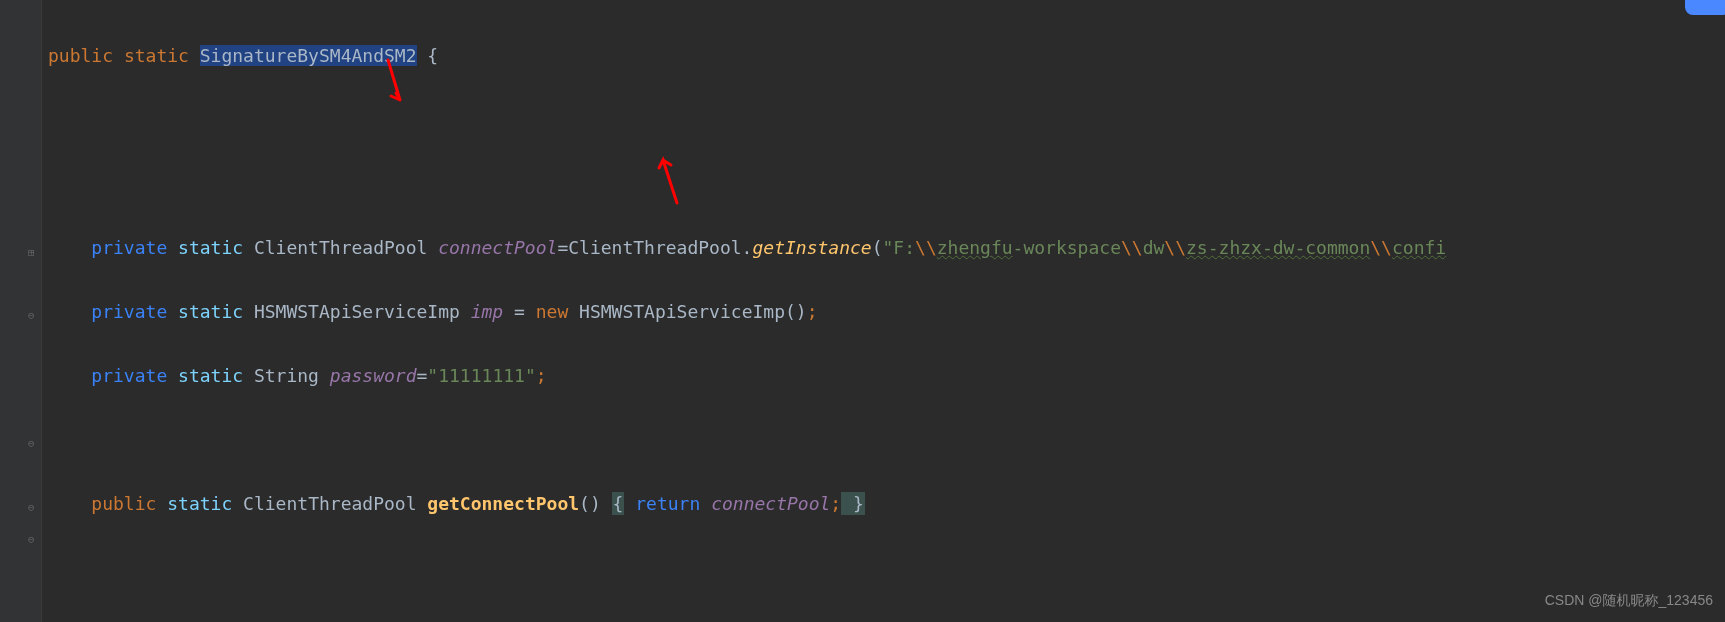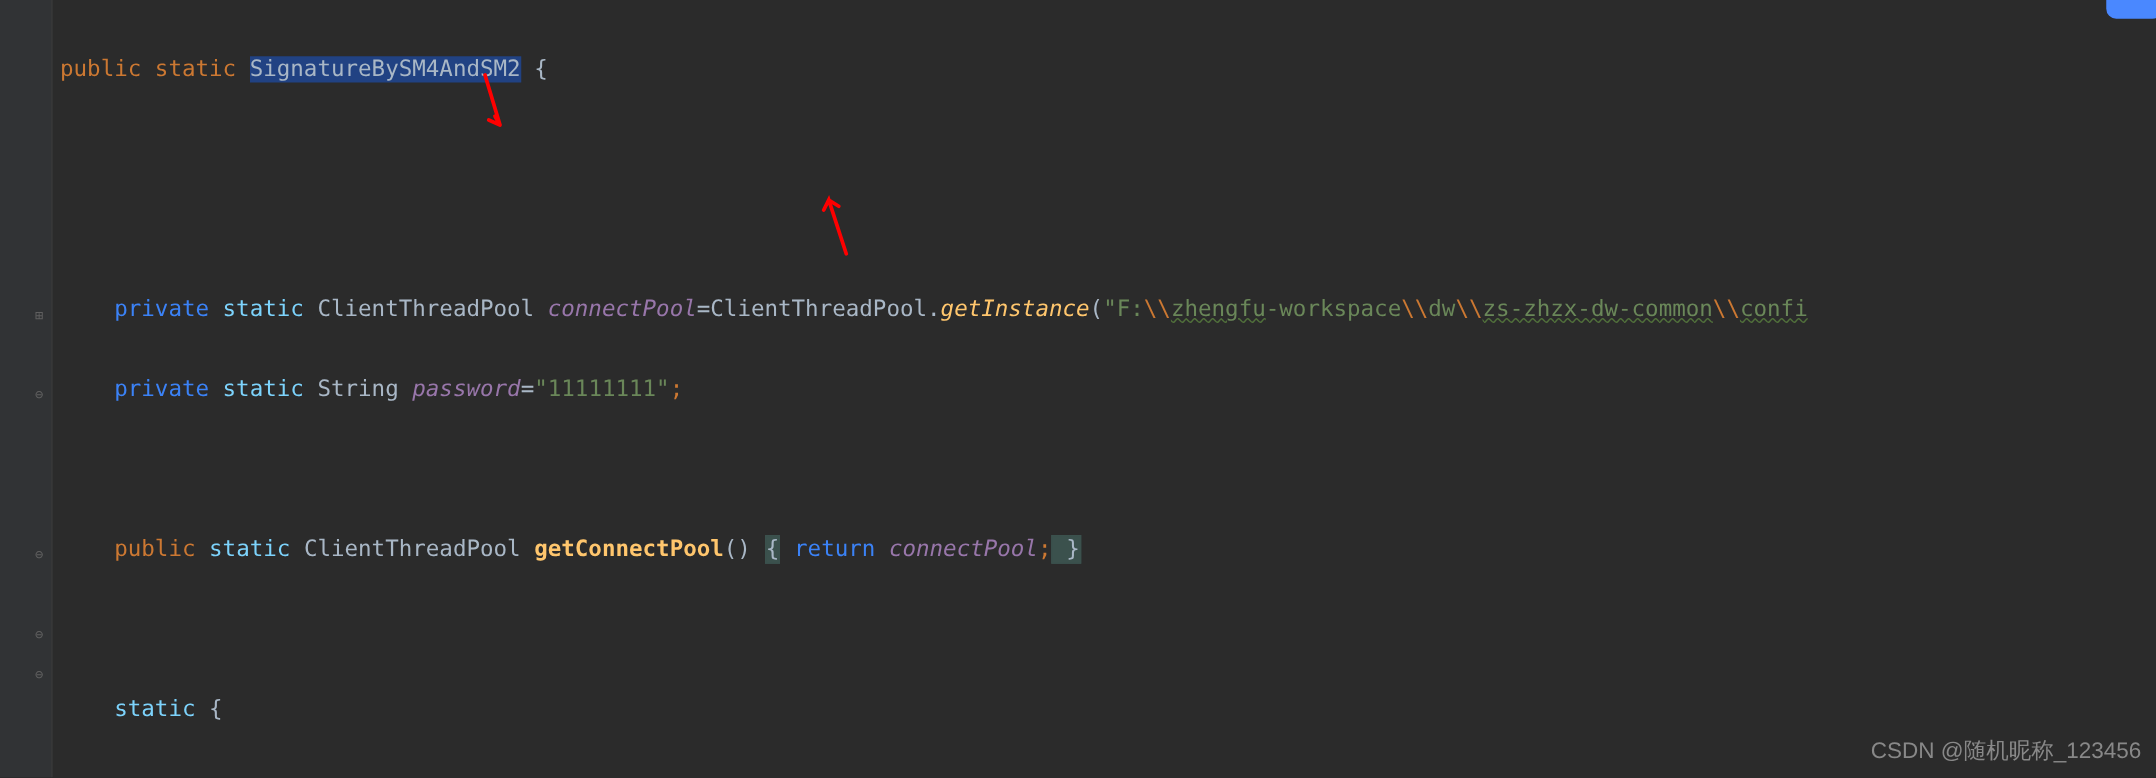--- a/index.html
+++ b/index.html
@@ -72,21 +72,21 @@
       position: absolute;
       width: 30px;
       height: 50px;
       z-index: 10;
     }
     .watermark {
       position: absolute;
       bottom: 6px;
       right: 12px;
       color: #888;
-      font-size: 18px;
+      font-size: 14px;
       font-family: sans-serif;
       text-align: right;
     }
     .corner-badge {
       position: absolute;
       top: -10px;
       right: -5px;
       width: 45px;
       height: 25px;
       background: #4a88ff;
@@ -102,20 +102,21 @@
   <div class="fold-icon" style="top:428px;">⊖</div>
   <div class="fold-icon" style="top:492px;">⊖</div>
   <div class="fold-icon" style="top:524px;">⊖</div>
 </div>
 
 <div class="code-area">
 <div><span class="kw-public">public</span> <span class="kw-class">static</span> <span class="class-name-hl">SignatureBySM4AndSM2</span><span> {</span></div>
 <div> </div>
 <div> </div>
 <div>    <span class="kw-private">private</span> <span class="kw-static">static</span> <span class="class-name">ClientThreadPool</span> <span class="field-name">connectPool</span><span>=ClientThreadPool.</span><span class="method-static">getInstance</span><span>(</span><span class="string">"F:</span><span class="string-esc">\\</span><span class="string-underline">zhengfu</span><span class="string">-workspace</span><span class="string-esc">\\</span><span class="string">dw</span><span class="string-esc">\\</span><span class="string-underline">zs-zhzx-dw-common</span><span class="string-esc">\\</span><span class="string-underline">confi</span></div>
+<div>    <span class="kw-private">private</span> <span class="kw-static">static</span> <span class="class-name">HSMWSTApiServiceImp</span> <span class="field-name">imp</span><span> = </span><span class="kw-new">new</span><span> HSMWSTApiServiceImp()</span><span class="semicolon">;</span></div>
 <div>    <span class="kw-private">private</span> <span class="kw-static">static</span> <span class="class-name">String</span> <span class="field-name">password</span><span>=</span><span class="string">"11111111"</span><span class="semicolon">;</span></div>
 <div> </div>
 <div>    <span class="kw-public">public</span> <span class="kw-static">static</span> <span class="class-name">ClientThreadPool</span> <span class="method-name">getConnectPool</span><span>() </span><span class="brace-hl">{</span><span class="kw-return"> return </span><span class="field-name">connectPool</span><span class="semicolon">;</span><span class="brace-hl"> }</span></div>
 <div> </div>
 <div>    <span class="kw-static">static</span><span> {</span></div>
 
 
 
 
 

